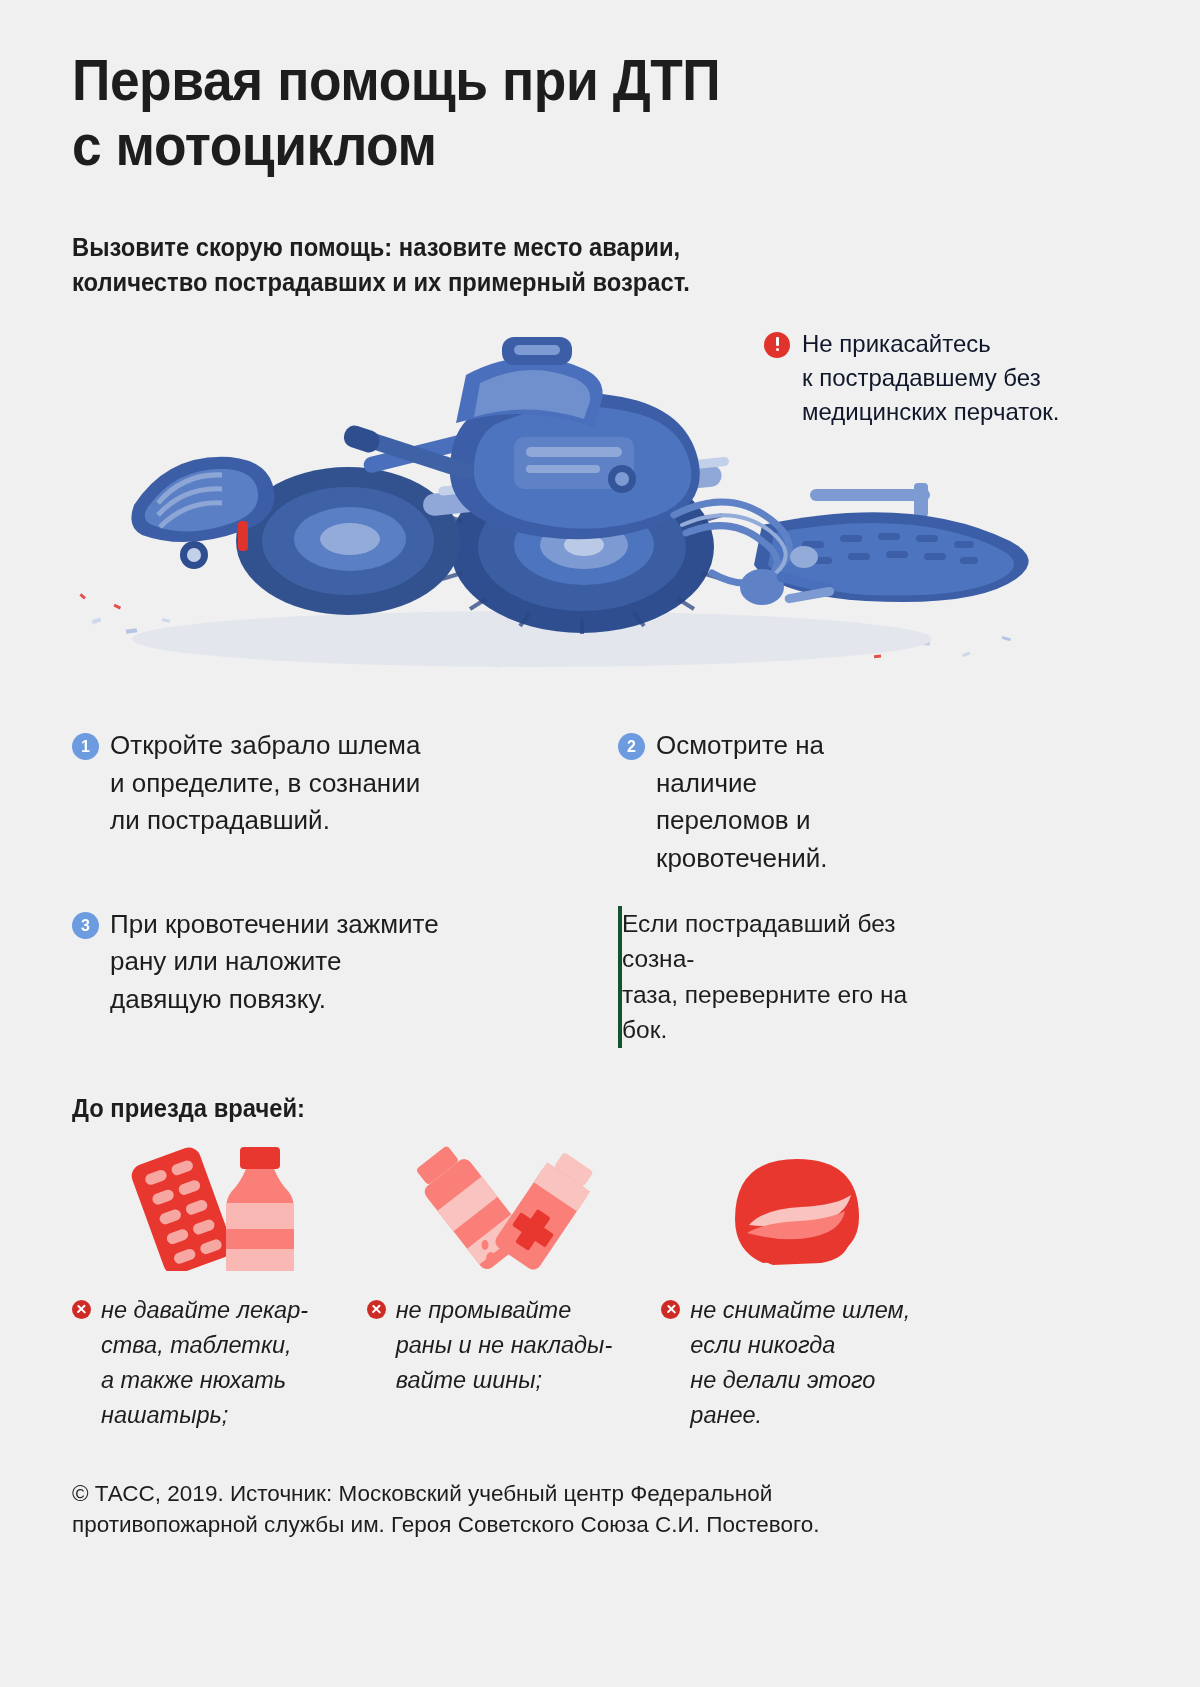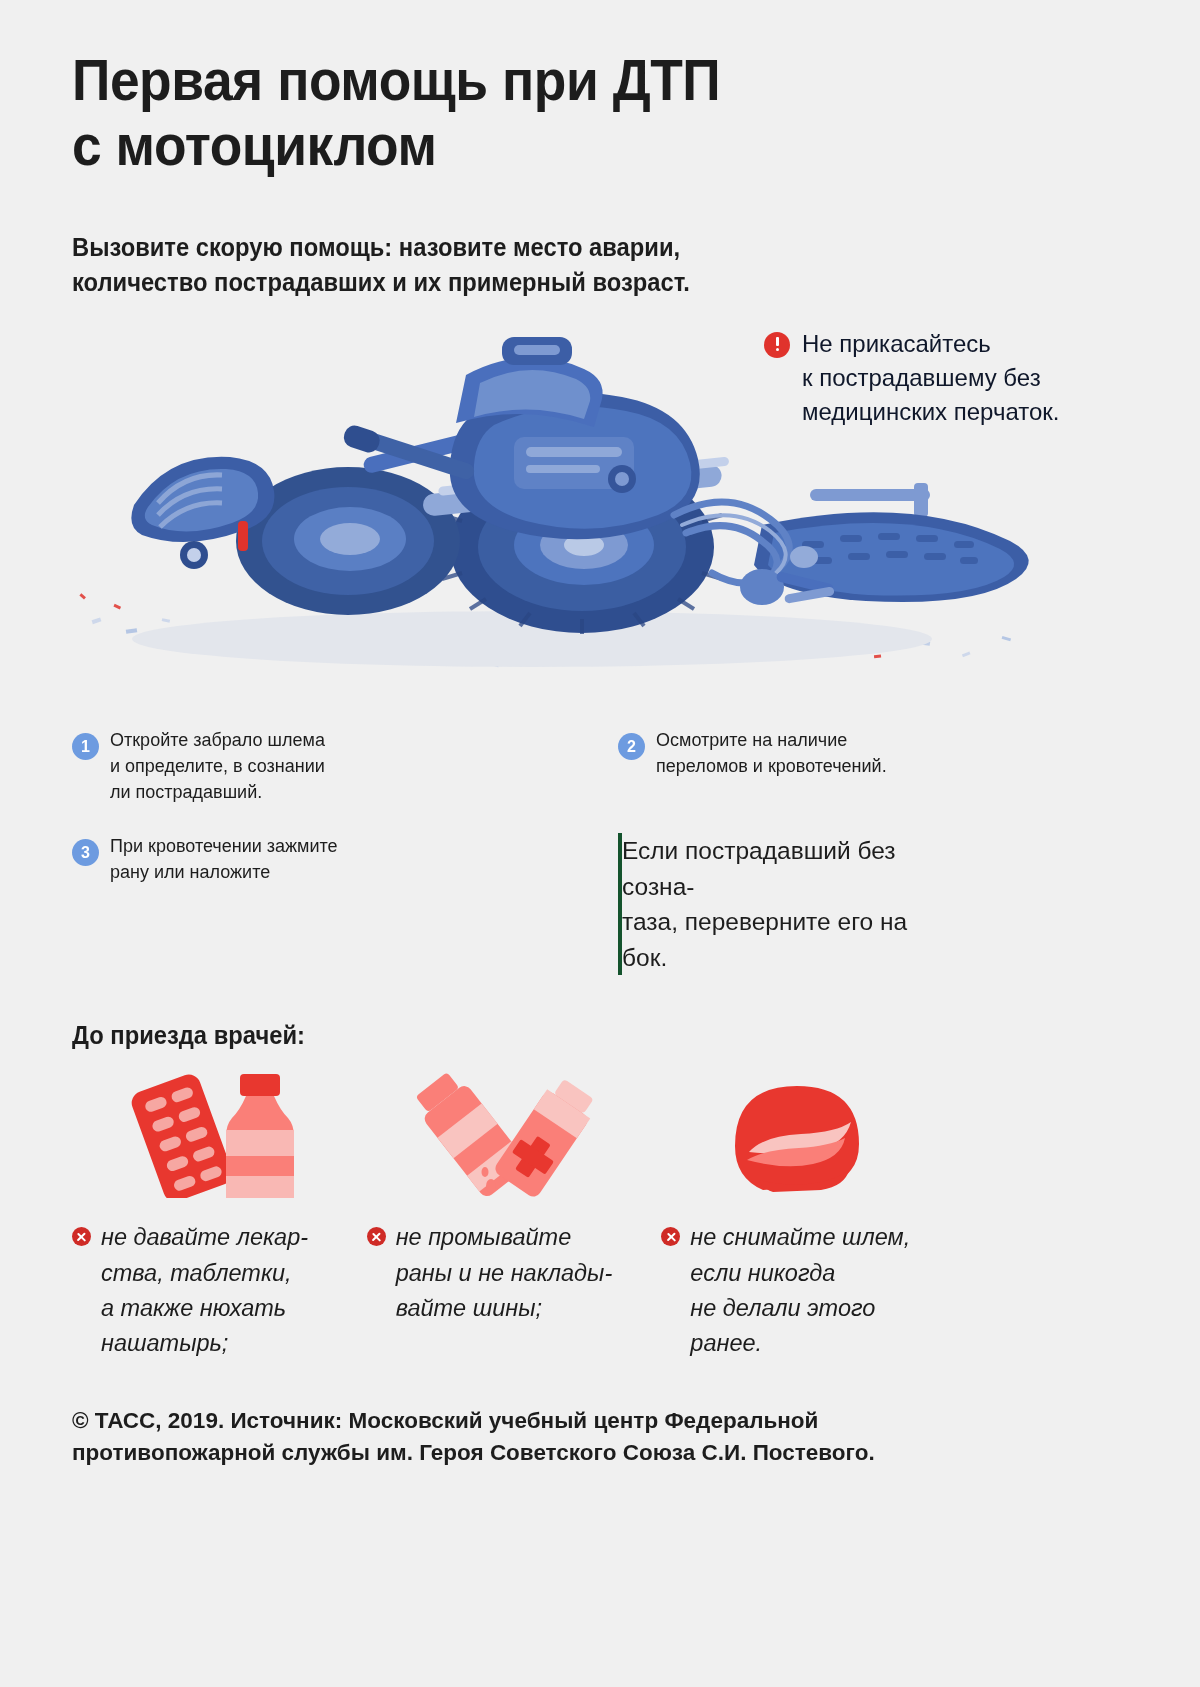--- a/index.html
+++ b/index.html
@@ -132,21 +132,21 @@
     background: #6d9be0;
     color: #fff;
     font-weight: 700;
     font-size: 16px;
     line-height: 27px;
     text-align: center;
     margin-top: 6px;
     font-family: "Liberation Sans Narrow", "Liberation Sans", sans-serif;
   }
   .step-text {
-    font-size: 18px;
+    font-size: 26px;
     line-height: 1.45;
     color: #1d1d1d;
   }
   .step-text .line { display: block; }
 
   .step.s1 { grid-column: 1; grid-row: 1; }
   .step.s2 { grid-column: 2; grid-row: 1; }
   .step.s3 { grid-column: 1; grid-row: 2; margin-top: 28px; }
 
   .note {
@@ -257,21 +257,21 @@
     transform: scaleX(0.95);
     transform-origin: left center;
   }
 
   .credit {
     margin-top: 44px;
     font-size: 22.5px;
     line-height: 1.4;
     color: #1d1d1d;
   }
-  .credit .line { display: block; font-weight: bold; }
+  .credit .line { display: block; }
 </style>
 </head>
 <body>
 
 <div class="page">
 
   <h1 class="title">
     <span class="line">Первая помощь при ДТП</span>
     <span class="line">с мотоциклом</span>
   </h1>
@@ -444,20 +444,21 @@
         <span class="line">Осмотрите на наличие</span>
         <span class="line">переломов и кровотечений.</span>
       </span>
     </div>
 
     <div class="step s3">
       <span class="step-badge">3</span>
       <span class="step-text">
         <span class="line">При кровотечении зажмите</span>
         <span class="line">рану или наложите</span>
+        <span class="line">давящую повязку.</span>
       </span>
     </div>
 
     <div class="note">
       <span class="note-text">
         <span class="line">Если пострадавший без созна-</span>
         <span class="line">таза, переверните его на бок.</span>
       </span>
     </div>
   </div>

